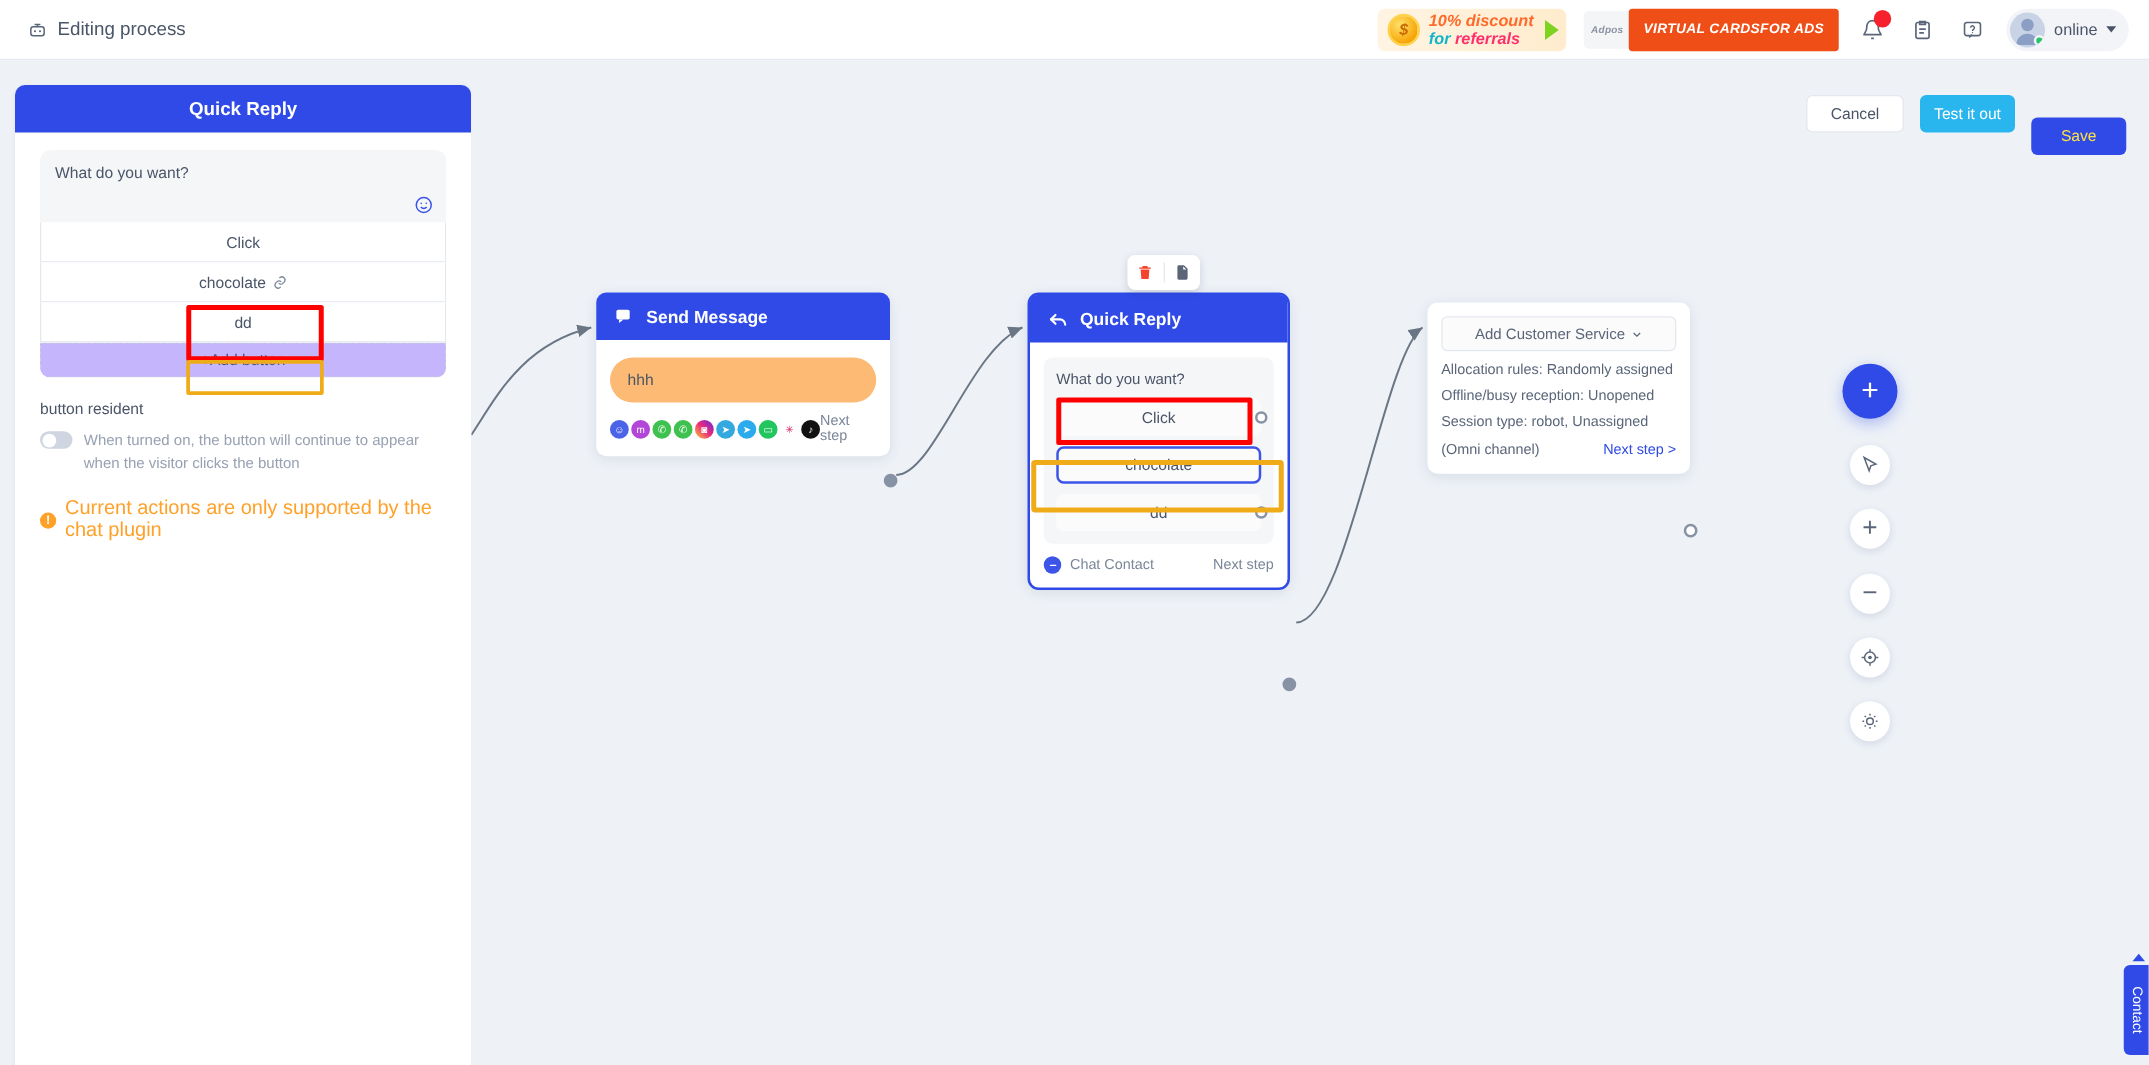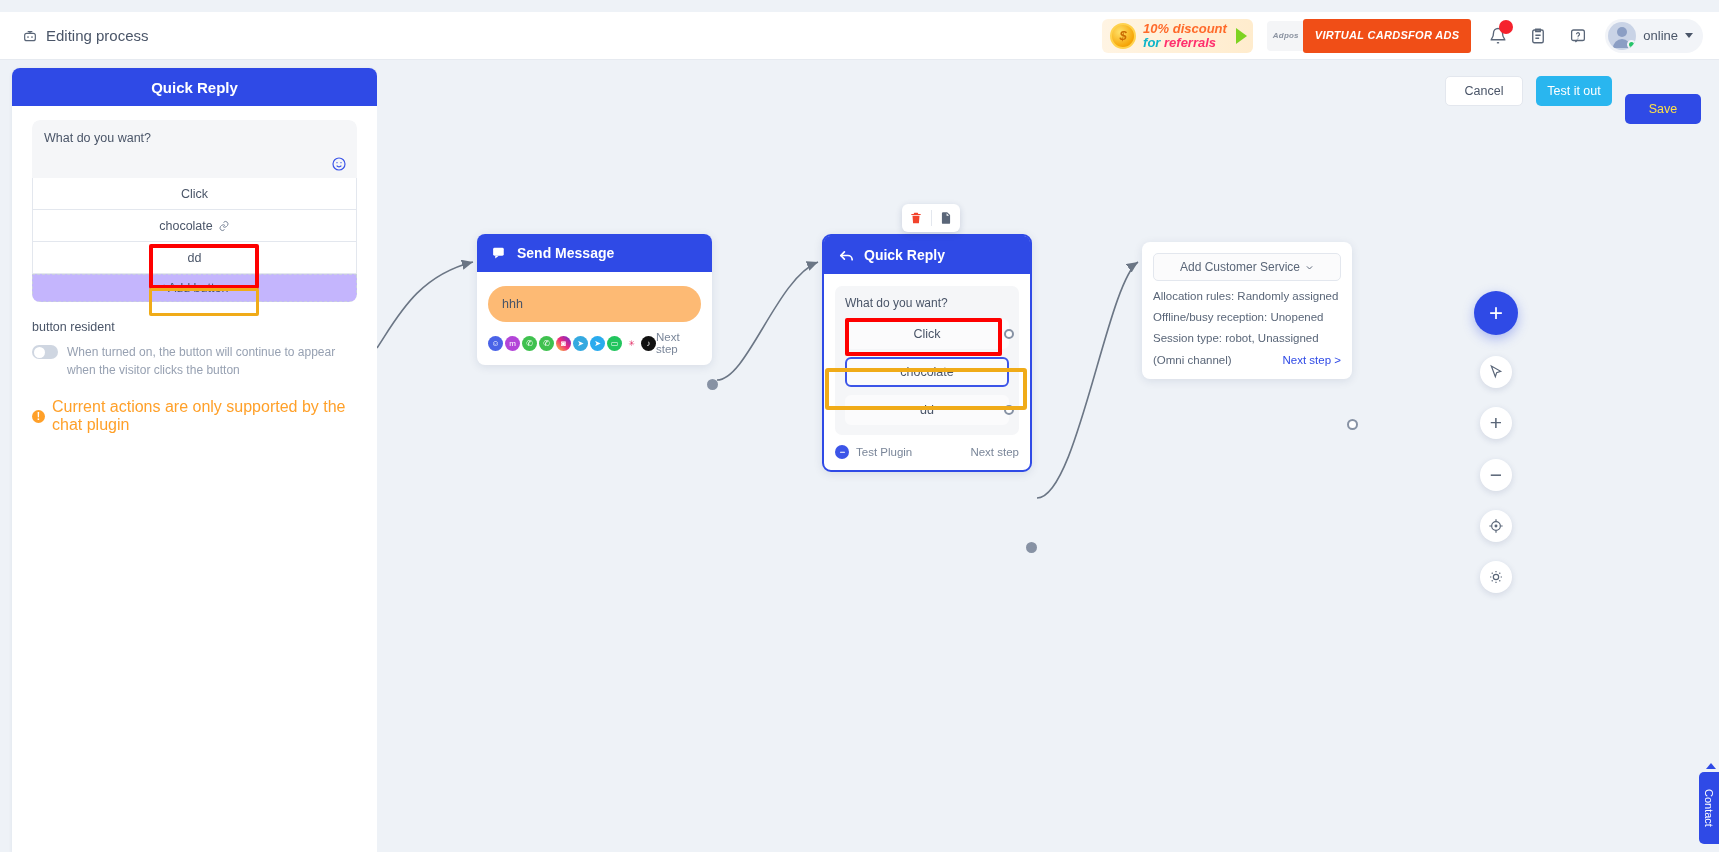--- a/index.html
+++ b/index.html
@@ -6,21 +6,21 @@
   html,body { width:1719px; height:852px; overflow:hidden; }
   body {
     font-family: "Liberation Sans", sans-serif;
     background:#eef2f7;
     color:#4a5568;
     font-size:13px;
   }
 
   
   .topbar{
-    position:absolute; top:12px; left:0; width:1719px; height:48px;
+    position:absolute; top:0; left:0; width:1719px; height:48px;
     background:#ffffff; display:flex; align-items:center;
     border-bottom:1px solid #e6eaf0; z-index:50;
   }
   .tb-left{ display:flex; align-items:center; gap:8px; padding-left:22px; }
   .robot-icon{ width:16px; height:16px; color:#5a6678; display:block; }
   .tb-title{ font-size:15px; color:#4a5568; }
 
   .tb-right{ margin-left:auto; display:flex; align-items:center; gap:14px; padding-right:16px; }
 
   .promo{
@@ -469,21 +469,21 @@
         <span>dd</span>
         <span class="qr-port"></span>
       </div>
     </div>
     <div class="qr-ft">
       <span class="plugin-ic">
         <svg width="9" height="9" viewBox="0 0 24 24" fill="#fff">
             <rect x="5" y="10" width="14" height="2.6" rx="1.3"></rect>
           </svg>
       </span>
-      <span class="lbl">Test Plugin</span>
+      <span class="lbl">Chat Contact</span>
       <span class="next-step">Next step</span>
     </div>
     <div class="port filled" style="right:-7px;top:306px;"></div>
   </div>
 
   <div class="anno-red-nd"></div>
   <div class="anno-org-nd"></div>
 
   <div class="node" id="node-assign">
     <div class="assign-body">

